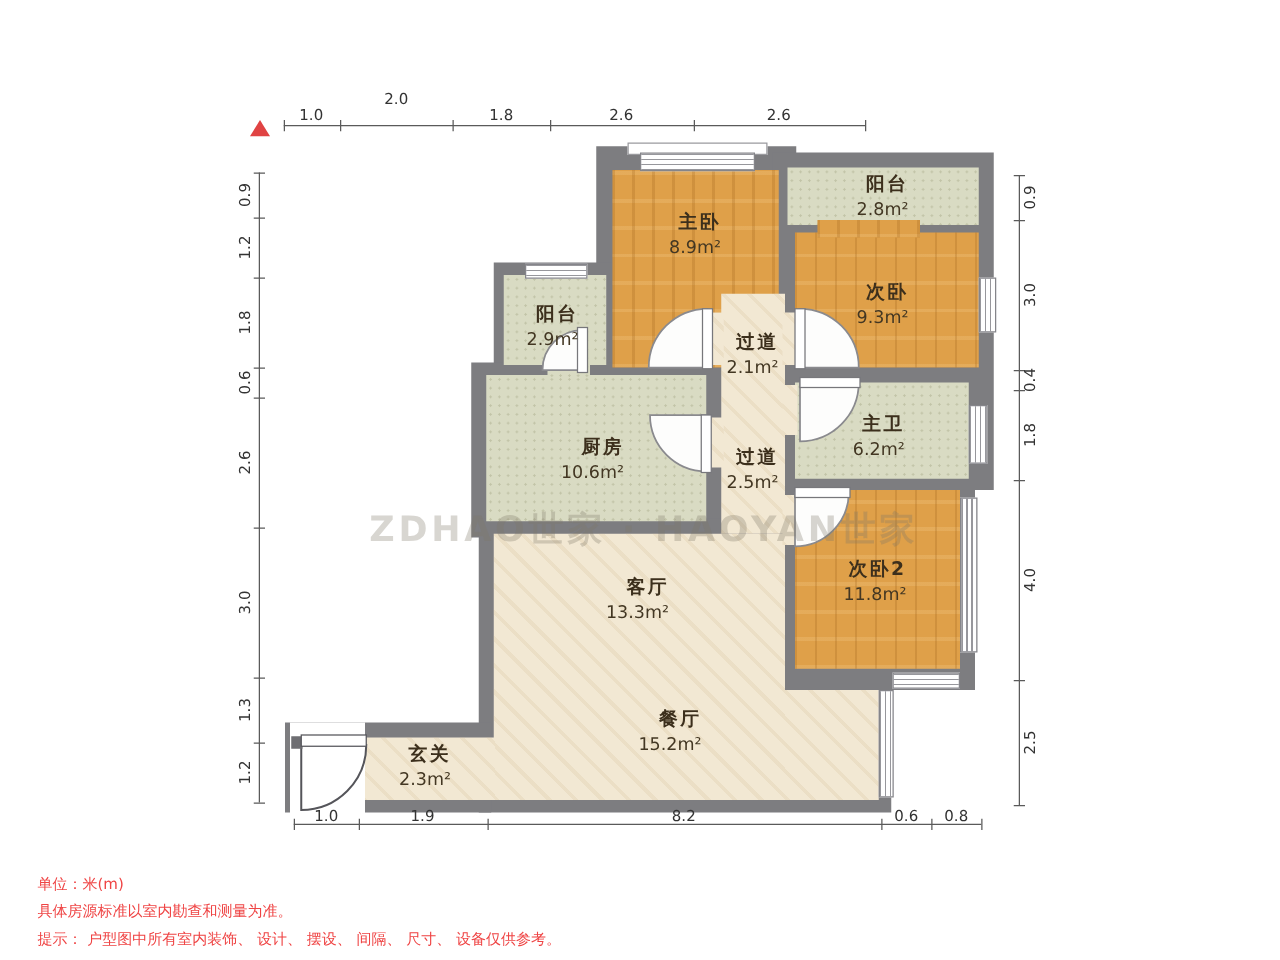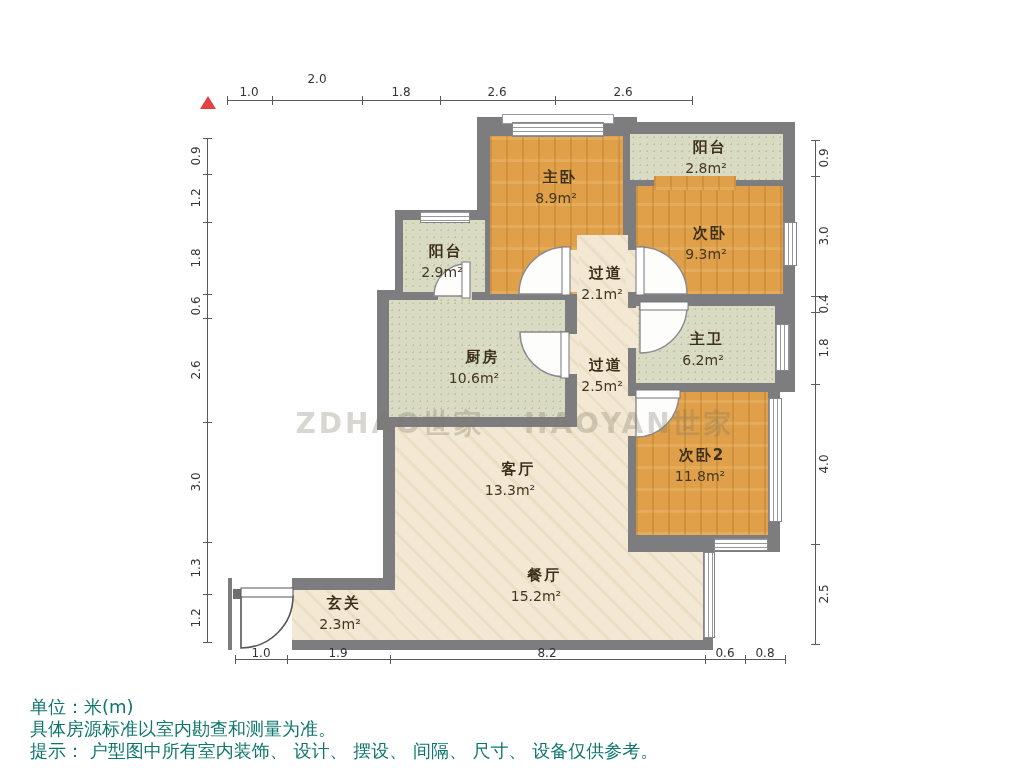--- a/index.html
+++ b/index.html
@@ -40,21 +40,21 @@
   .dimlab-r{position:absolute;font-size:12px;color:#333;transform:translate(-50%,-50%) rotate(-90deg);white-space:nowrap;}
 
   .north{position:absolute;left:200px;top:96px;width:0;height:0;
          border-left:8px solid rgba(0,0,0,0);border-right:8px solid rgba(0,0,0,0);
          border-bottom:13px solid #e04343;}
 
   .wm{position:absolute;transform:translate(-50%,-50%);white-space:nowrap;pointer-events:none;}
   .wm1{left:540px;top:374px;font-size:20px;letter-spacing:2px;color:rgba(125,118,104,.35);}
   .wm2{left:515px;top:424px;font-size:28px;letter-spacing:3px;color:rgba(125,118,104,.30);font-weight:700;}
 
-  .footer{position:absolute;left:30px;top:696px;font-size:18px;color:#0f766e;line-height:22px;}
+  .footer{position:absolute;left:30px;top:696px;font-size:12px;color:#ef4444;line-height:22px;}
   .doors{position:absolute;left:0;top:0;}
 </style>
 </head>
 <body>
 
 <div class="canvas">
 
   <div class="north"></div>
 
   <div class="wb" style="left:477px;top:117px;width:160px;height:190px"></div>

